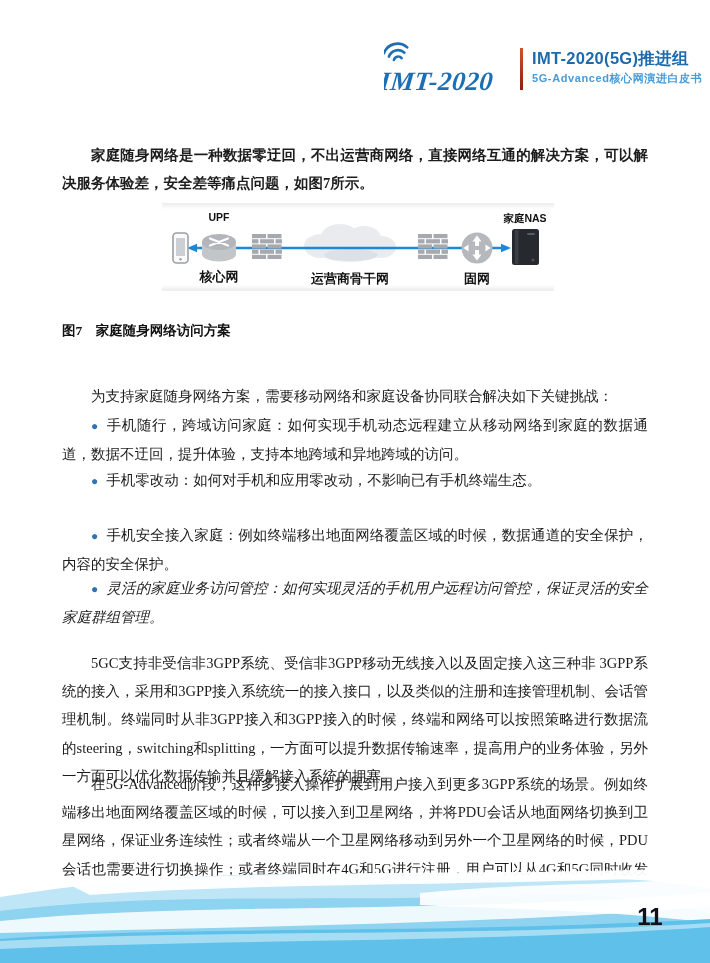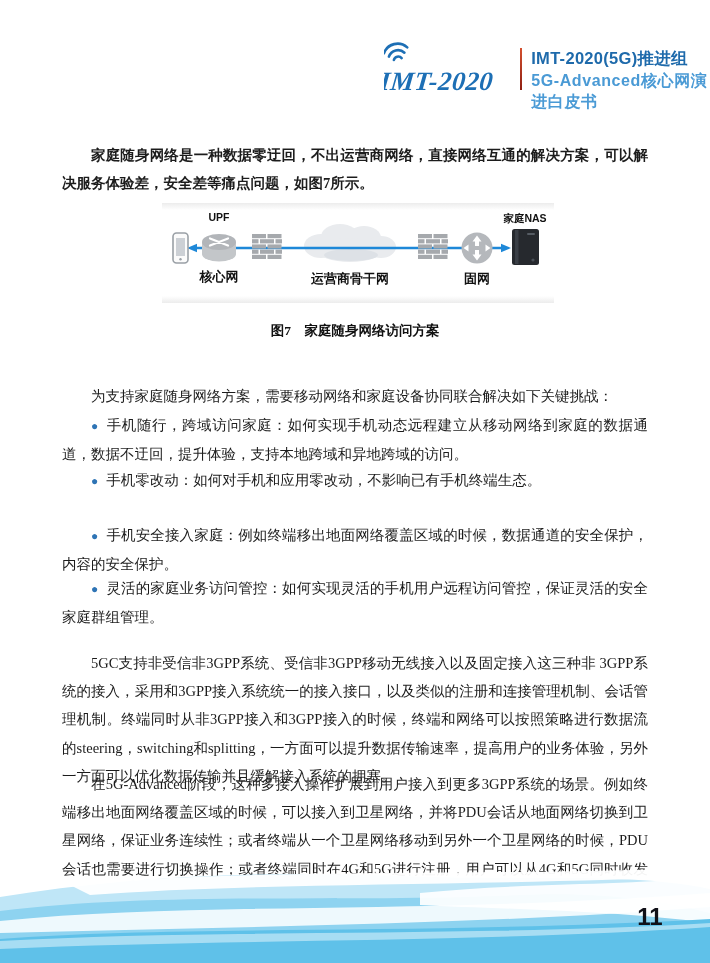--- a/index.html
+++ b/index.html
@@ -7,46 +7,46 @@
         font-family:"Liberation Serif","DejaVu Serif",serif;color:#1c1c1c;}
 
   
   .header{position:absolute;top:42px;left:384px;display:flex;align-items:flex-start;}
   .logo{width:132px;height:62px;position:relative;}
   .logo svg{display:block;}
   .hdr-divider{width:3px;height:42px;margin:6px 9px 0 4px;
                background:linear-gradient(180deg,#d4502f 0%,#8e1f12 100%);}
   .hdr-titles{padding-top:6px;font-family:"Liberation Sans","DejaVu Sans",sans-serif;}
   .hdr-title{font-size:16.5px;font-weight:bold;color:#1e6aab;letter-spacing:.3px;line-height:20px;}
-  .hdr-subtitle{font-size:16px;font-weight:bold;color:#4a9ad5;letter-spacing:.6px;margin-top:3px;}
+  .hdr-subtitle{font-size:11px;font-weight:bold;color:#4a9ad5;letter-spacing:.6px;margin-top:3px;}
 
   
   .tblock{position:absolute;left:62px;width:586px;font-size:14.5px;line-height:28.5px;
           text-align:justify;text-justify:inter-character;}
   .indent{text-indent:2em;}
   #para1{top:126px;font-weight:bold;}
   #para2{top:367px;}
   .bullet-line{line-height:28px;}
   #bullet1{top:396px;}
   #bullet2{top:451px;}
   #bullet3{top:479px;}
   #bullet4{top:506px;}
-  #bullet5{top:559px;}
+  #bullet5{top:559px;font-style:italic;}
   .bullet-marker{color:#2e74b5;font-size:12px;margin-right:8px;}
   #sectionHeading{top:604px;font-size:15px;line-height:27px;text-indent:2em;margin:0;font-weight:normal;}
   #para3{top:634px;line-height:28.4px;}
   #para4{top:755px;line-height:28.4px;}
 
   
-  .figure{position:absolute;left:162px;top:203px;width:392px;height:100px;
+  .figure{position:absolute;left:162px;top:203px;width:392px;height:88px;
           background:linear-gradient(180deg,#ececec 0%,#ffffff 7%,#ffffff 93%,#ececec 100%);}
   .figure svg{display:block;margin:1px auto 0 auto;}
   .lbl-sm{font-family:"Liberation Sans","DejaVu Sans",sans-serif;font-weight:bold;font-size:10.5px;fill:#111;text-anchor:middle;}
   .lbl-lg{font-family:"Liberation Sans","DejaVu Sans",sans-serif;font-weight:bold;font-size:13px;fill:#111;text-anchor:middle;}
-  #figCaption{top:303px;text-align:center;font-weight:bold;font-size:13.5px;color:#111;}
+  #figCaption{top:303px;font-weight:bold;font-size:13.5px;color:#111;}
 
   
   .wave{position:absolute;left:0;bottom:0;width:710px;height:100px;}
   .page-number{position:absolute;left:630px;top:903px;width:40px;text-align:center;
                font-family:"Liberation Sans","DejaVu Sans",sans-serif;
                font-size:24px;font-weight:bold;color:#101018;z-index:5;}
 </style>
 </head>
 <body>
 

